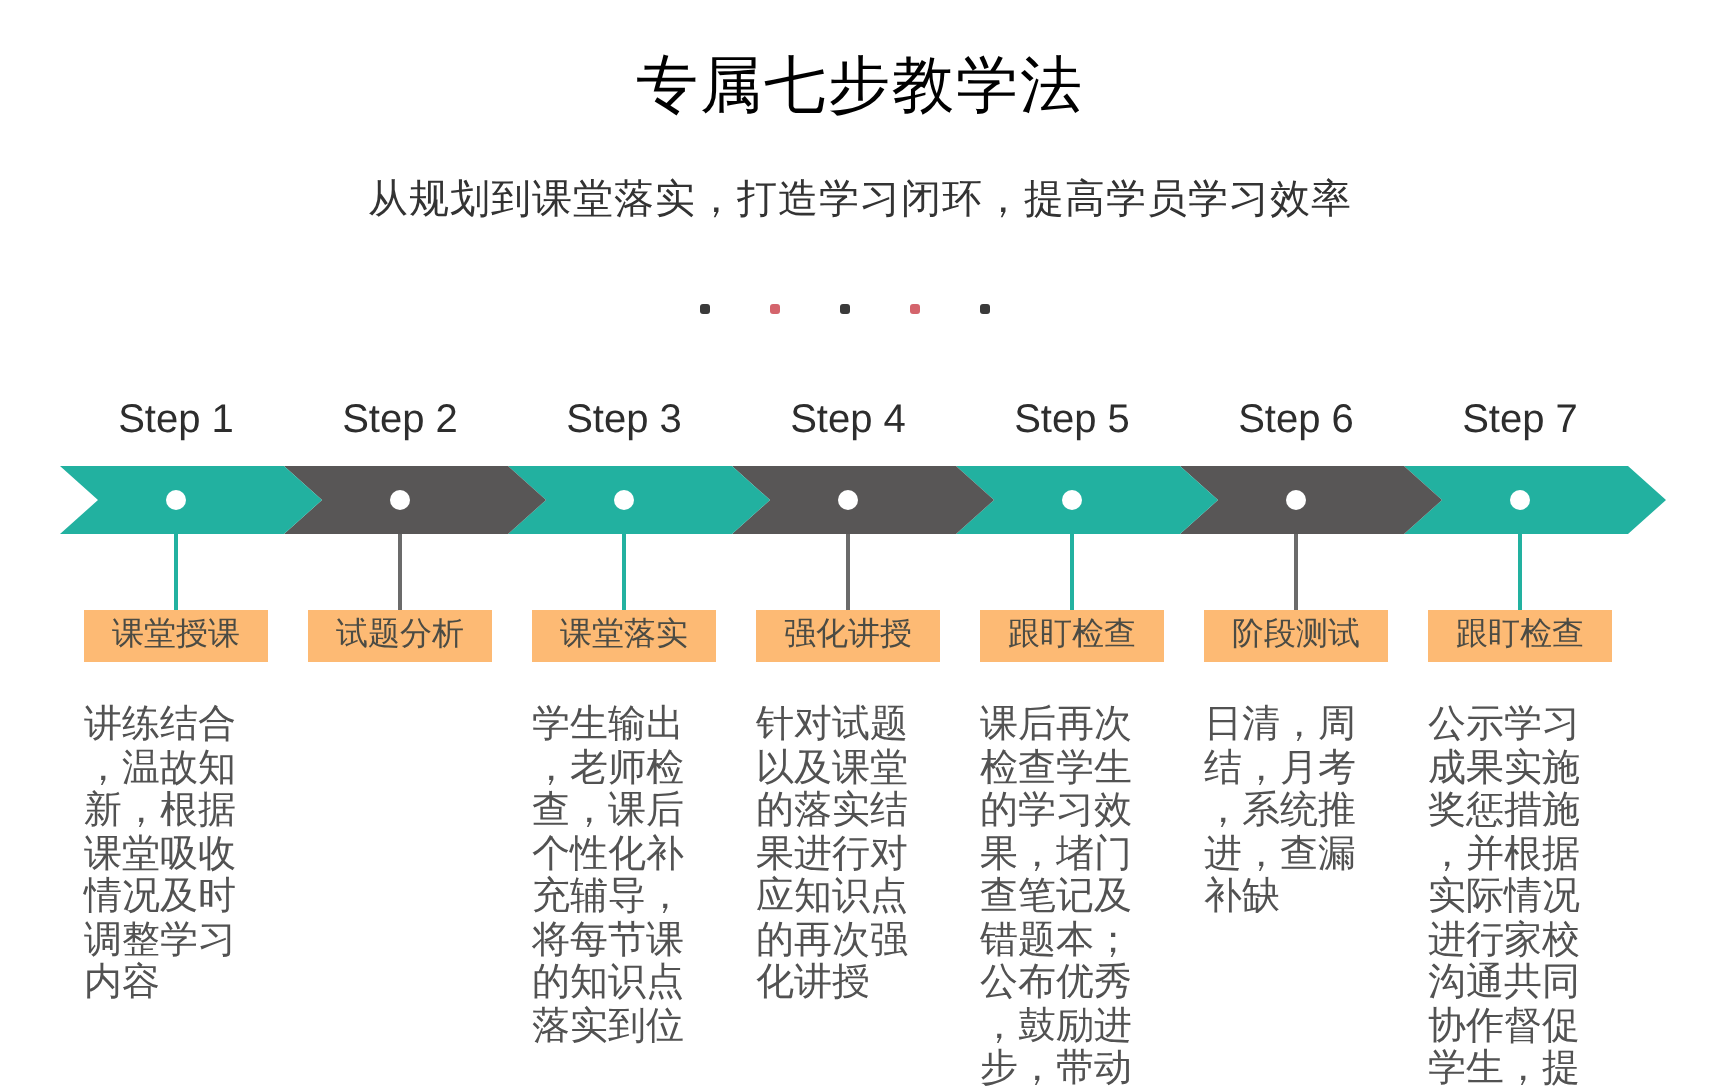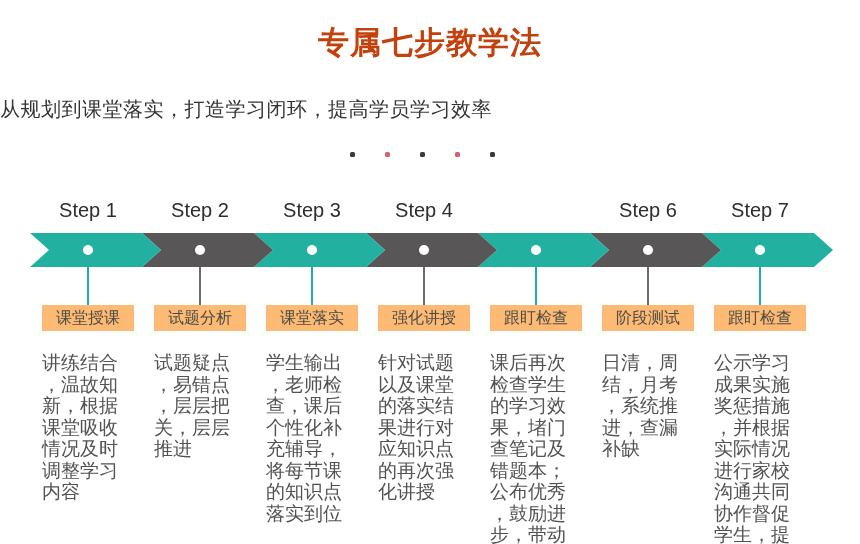--- a/index.html
+++ b/index.html
@@ -2,25 +2,25 @@
 <html><head>
 <meta charset="utf-8">
 <style>
   html,body{margin:0;padding:0;background:#fff;}
   .stage{
     position:relative;width:860px;height:544px;background:#ffffff;overflow:hidden;
     font-family:"Liberation Sans","DejaVu Sans",sans-serif;
   }
   .title{
     position:absolute;top:22px;left:0;width:100%;margin:0;
-    text-align:center;font-size:31px;font-weight:bold;color:#c2410c;letter-spacing:1px;
+    text-align:center;font-size:31px;font-weight:normal;color:#000000;letter-spacing:1px;
   }
   .subtitle{
     position:absolute;top:86px;left:0;width:100%;
-    font-size:20px;color:#333333;letter-spacing:.5px;margin-top:10px;
+    text-align:center;font-size:20px;color:#333333;letter-spacing:.5px;
   }
   .dots{
     position:absolute;top:152px;left:0;width:100%;
     display:flex;justify-content:center;gap:30px;transform:translateX(-8px);
   }
   .dot{width:5px;height:5px;border-radius:1.5px;display:inline-block;}
   .dot.dark{background:#3a3a3a;}
   .dot.red{background:#d4646c;}
 
   
@@ -106,38 +106,38 @@
     <div class="step-label">Step 1</div>
     <div class="connector teal-line"></div>
     <div class="badge">课堂授课</div>
     <div class="desc">讲练结合，温故知新，根据课堂吸收情况及时调整学习内容</div>
   </div>
 
   <div class="col" style="--i:1">
     <div class="step-label">Step 2</div>
     <div class="connector gray-line"></div>
     <div class="badge">试题分析</div>
-    <div class="desc">试题疑点，易错点，层层把关，层层推进</div>
   </div>
 
   <div class="col" style="--i:2">
     <div class="step-label">Step 3</div>
     <div class="connector teal-line"></div>
     <div class="badge">课堂落实</div>
     <div class="desc">学生输出，老师检查，课后个性化补充辅导，将每节课的知识点落实到位</div>
   </div>
 
   <div class="col" style="--i:3">
     <div class="step-label">Step 4</div>
     <div class="connector gray-line"></div>
     <div class="badge">强化讲授</div>
     <div class="desc">针对试题以及课堂的落实结果进行对应知识点的再次强化讲授</div>
   </div>
 
   <div class="col" style="--i:4">
+    <div class="step-label">Step 5</div>
     <div class="connector teal-line"></div>
     <div class="badge">跟盯检查</div>
     <div class="desc">课后再次检查学生的学习效果，堵门查笔记及错题本；公布优秀，鼓励进步，带动学习氛围</div>
   </div>
 
   <div class="col" style="--i:5">
     <div class="step-label">Step 6</div>
     <div class="connector gray-line"></div>
     <div class="badge">阶段测试</div>
     <div class="desc">日清，周结，月考，系统推进，查漏补缺</div>

